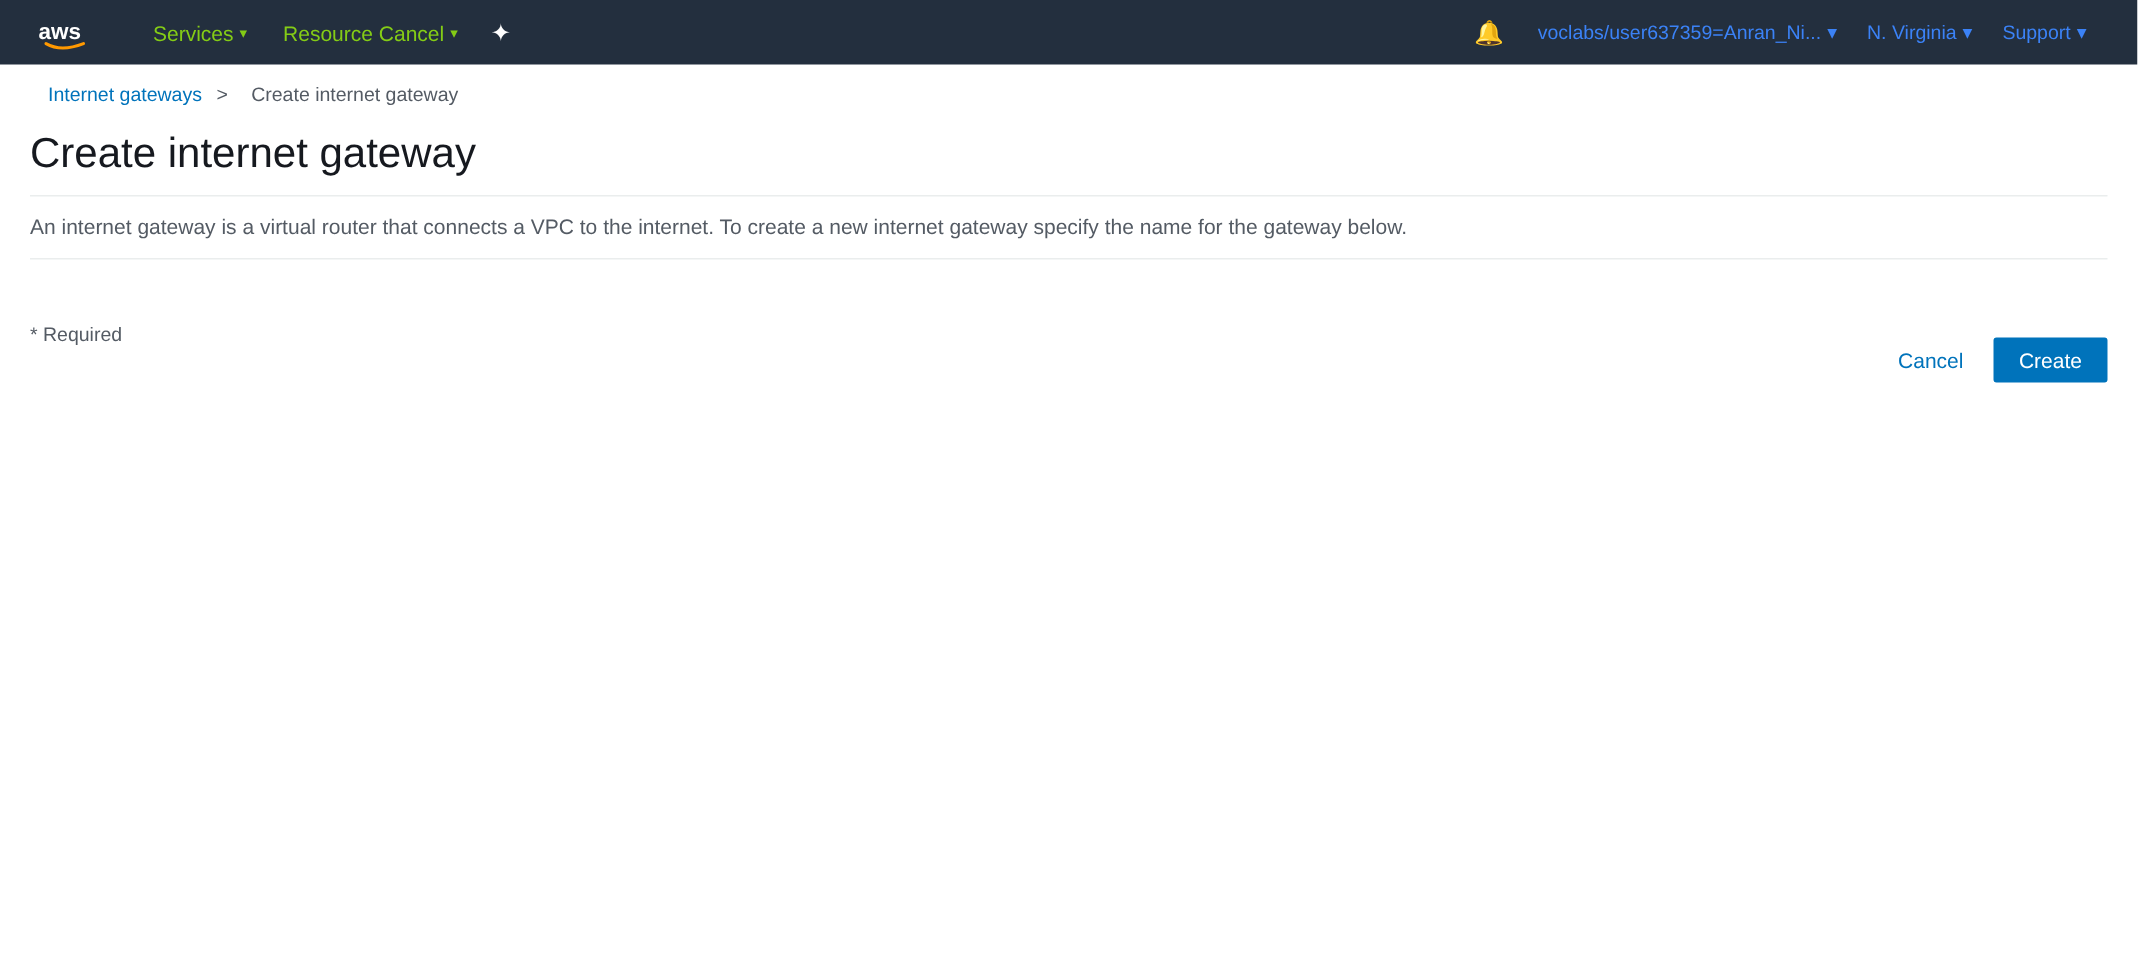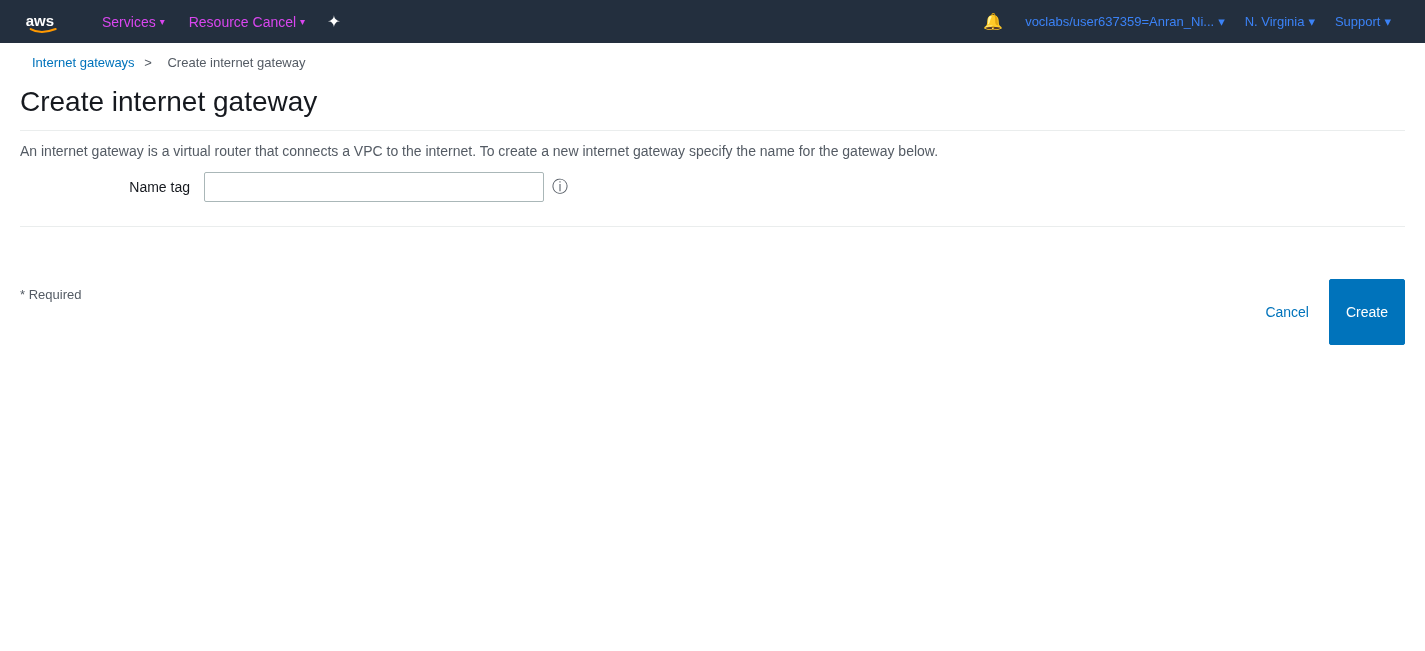--- a/index.html
+++ b/index.html
@@ -14,21 +14,21 @@
       padding: 0 24px;
       gap: 0;
     }
     .nav-logo {
       display: flex;
       align-items: center;
       margin-right: 16px;
     }
     .nav-logo svg { width: 50px; height: 30px; }
     .nav-item {
-      color: #d946ef;
+      color: #84cc16;
       font-size: 14px;
       padding: 0 12px;
       height: 43px;
       display: flex;
       align-items: center;
       cursor: pointer;
       white-space: nowrap;
       gap: 4px;
     }
     .nav-item .chevron { font-size: 10px; }
@@ -154,21 +154,21 @@
       font-size: 14px;
       cursor: pointer;
       padding: 6px 12px;
     }
     .btn-create {
       background: #0073bb;
       color: #fff;
       border: 1px solid #0073bb;
       border-radius: 2px;
       font-size: 14px;
-      padding: 24px 16px;
+      padding: 6px 16px;
       cursor: pointer;
       font-weight: 500;
       text-align: right;
     }
   </style>
 </head>
 <body>
 
 <nav class="top-nav">
   <div class="nav-logo">
@@ -216,25 +216,20 @@
 <div class="breadcrumb">
   <a href="#">Internet gateways</a>
   <span>&gt;</span>
   <span>Create internet gateway</span>
 </div>
 
 <div class="main-content">
   <h1 class="page-title">Create internet gateway</h1>
   <p class="description">An internet gateway is a virtual router that connects a VPC to the internet. To create a new internet gateway specify the name for the gateway below.</p>
 
-  <div class="form-row">
-    <label class="form-label">Name tag</label>
-    <input class="form-input" type="text" value="" style="">
-    <span class="info-icon" title="Information">ⓘ</span>
-  </div>
 
   <div class="form-footer">
     <span class="required-note">* Required</span>
     <div class="footer-buttons">
       <button class="btn-cancel">Cancel</button>
       <button class="btn-create">Create</button>
     </div>
   </div>
 </div>
 

